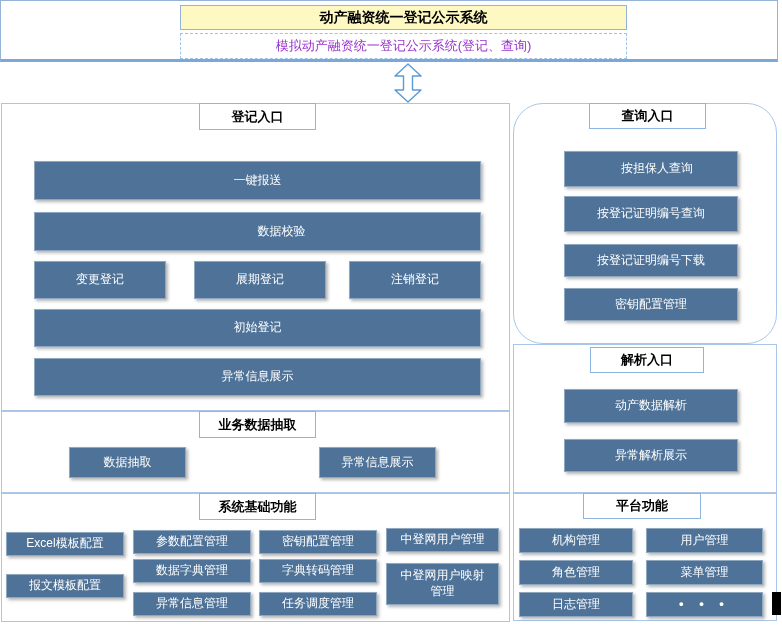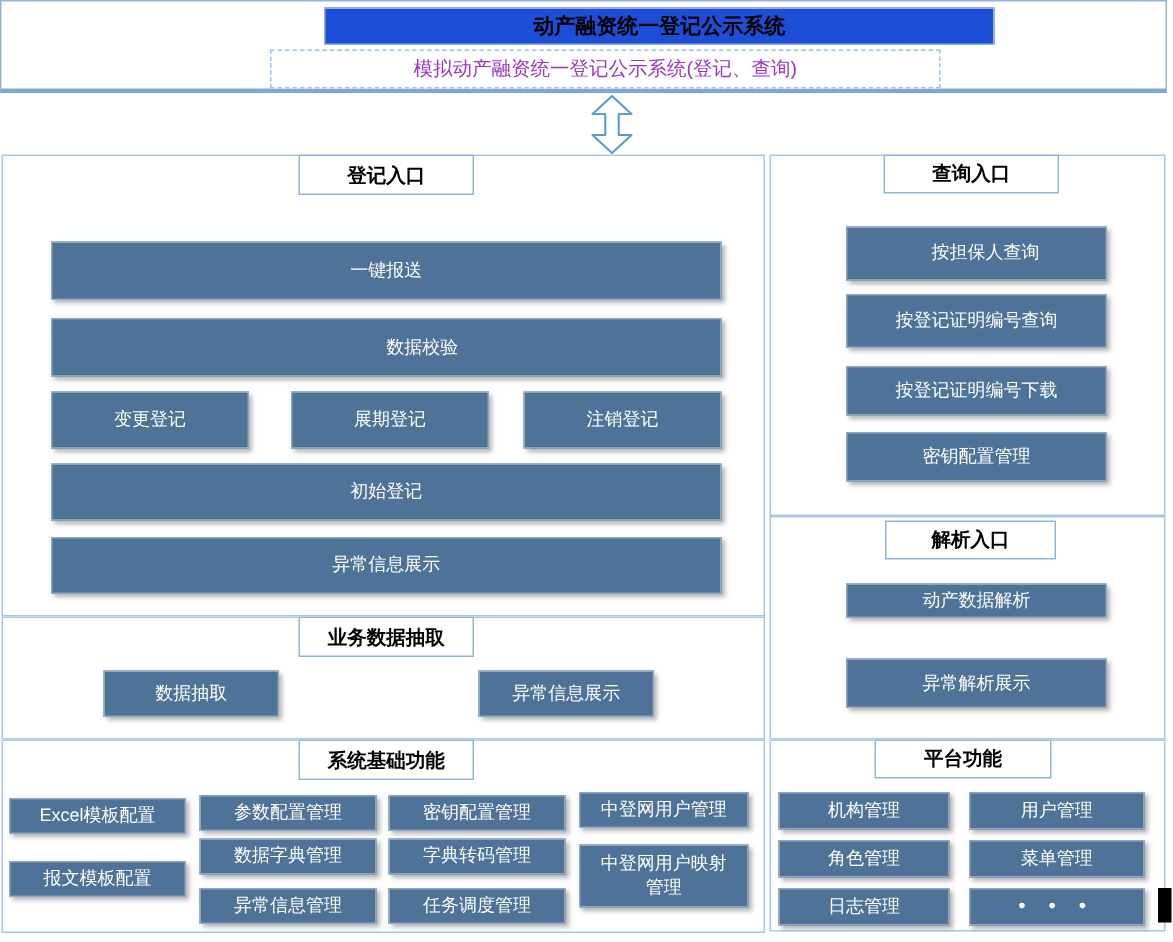--- a/index.html
+++ b/index.html
@@ -8,23 +8,23 @@
     font-family:"Liberation Sans","DejaVu Sans",sans-serif;
     overflow:hidden;
   }
   .abs{position:absolute;box-sizing:border-box;}
   
   .top-container{
     left:0;top:0;width:778px;height:62px;background:#fff;
     border:1px solid #95b3d7;border-bottom:3px solid #7da7d8;
   }
   .title-box{
-    left:179px;top:4px;width:447px;height:25px;background:#1d4ed8;
+    left:179px;top:4px;width:447px;height:25px;background:#fef9c3;
     border:1px solid #95b3d7;display:flex;align-items:center;justify-content:center;
-    font-size:14px;font-weight:bold;color:#000;margin-left:36px;
+    font-size:14px;font-weight:bold;color:#000;
   }
   .sim-box{
     left:179px;top:32px;width:447px;height:26px;background:#fff;
     border:1px dashed #9dc3e6;display:flex;align-items:center;justify-content:center;
     font-size:13px;color:#9933cc;
   }
   .arrow-wrap{left:393px;top:63px;width:30px;height:40px;}
   
   .panel{background:#fff;border:1px solid #a9c6e8;}
   .hdr{
@@ -79,31 +79,31 @@
   <div class="abs btn" style="left:131px;top:36px;width:118px;height:24px;">参数配置管理</div>
   <div class="abs btn" style="left:131px;top:65px;width:118px;height:24px;">数据字典管理</div>
   <div class="abs btn" style="left:131px;top:98px;width:118px;height:24px;">异常信息管理</div>
   <div class="abs btn" style="left:257px;top:36px;width:118px;height:24px;">密钥配置管理</div>
   <div class="abs btn" style="left:257px;top:65px;width:118px;height:24px;">字典转码管理</div>
   <div class="abs btn" style="left:257px;top:98px;width:118px;height:24px;">任务调度管理</div>
   <div class="abs btn" style="left:384px;top:34px;width:113px;height:24px;">中登网用户管理</div>
   <div class="abs btn" style="left:384px;top:69px;width:113px;height:42px;padding:16px 10px;">中登网用户映射管理</div>
 </div>
 
-<div class="abs panel" style="left:513px;top:103px;width:264px;height:241px;">
+<div class="abs panel" style="left:513px;top:103px;width:264px;height:241px;border-radius:30px;">
   <div class="abs hdr" style="left:75px;top:-1px;width:117px;height:26px;">查询入口</div>
   <div class="abs btn" style="left:50px;top:47px;width:174px;height:36px;padding-left:12px;">按担保人查询</div>
   <div class="abs btn" style="left:50px;top:92px;width:174px;height:36px;">按登记证明编号查询</div>
   <div class="abs btn" style="left:50px;top:140px;width:174px;height:33px;">按登记证明编号下载</div>
   <div class="abs btn" style="left:50px;top:184px;width:174px;height:33px;">密钥配置管理</div>
 </div>
 
 <div class="abs panel" style="left:513px;top:344px;width:264px;height:149px;">
   <div class="abs hdr" style="left:76px;top:2px;width:114px;height:26px;">解析入口</div>
-  <div class="abs btn" style="left:50px;top:44px;width:174px;height:23px;">动产数据解析</div>
+  <div class="abs btn" style="left:50px;top:44px;width:174px;height:34px;">动产数据解析</div>
   <div class="abs btn" style="left:50px;top:94px;width:174px;height:33px;">异常解析展示</div>
 </div>
 
 <div class="abs panel" style="left:513px;top:493px;width:264px;height:128px;">
   <div class="abs hdr" style="left:69px;top:-1px;width:118px;height:26px;">平台功能</div>
   <div class="abs btn" style="left:5px;top:34px;width:114px;height:25px;">机构管理</div>
   <div class="abs btn" style="left:132px;top:34px;width:117px;height:25px;">用户管理</div>
   <div class="abs btn" style="left:5px;top:66px;width:114px;height:25px;">角色管理</div>
   <div class="abs btn" style="left:132px;top:66px;width:117px;height:25px;">菜单管理</div>
   <div class="abs btn" style="left:5px;top:98px;width:114px;height:25px;">日志管理</div>

